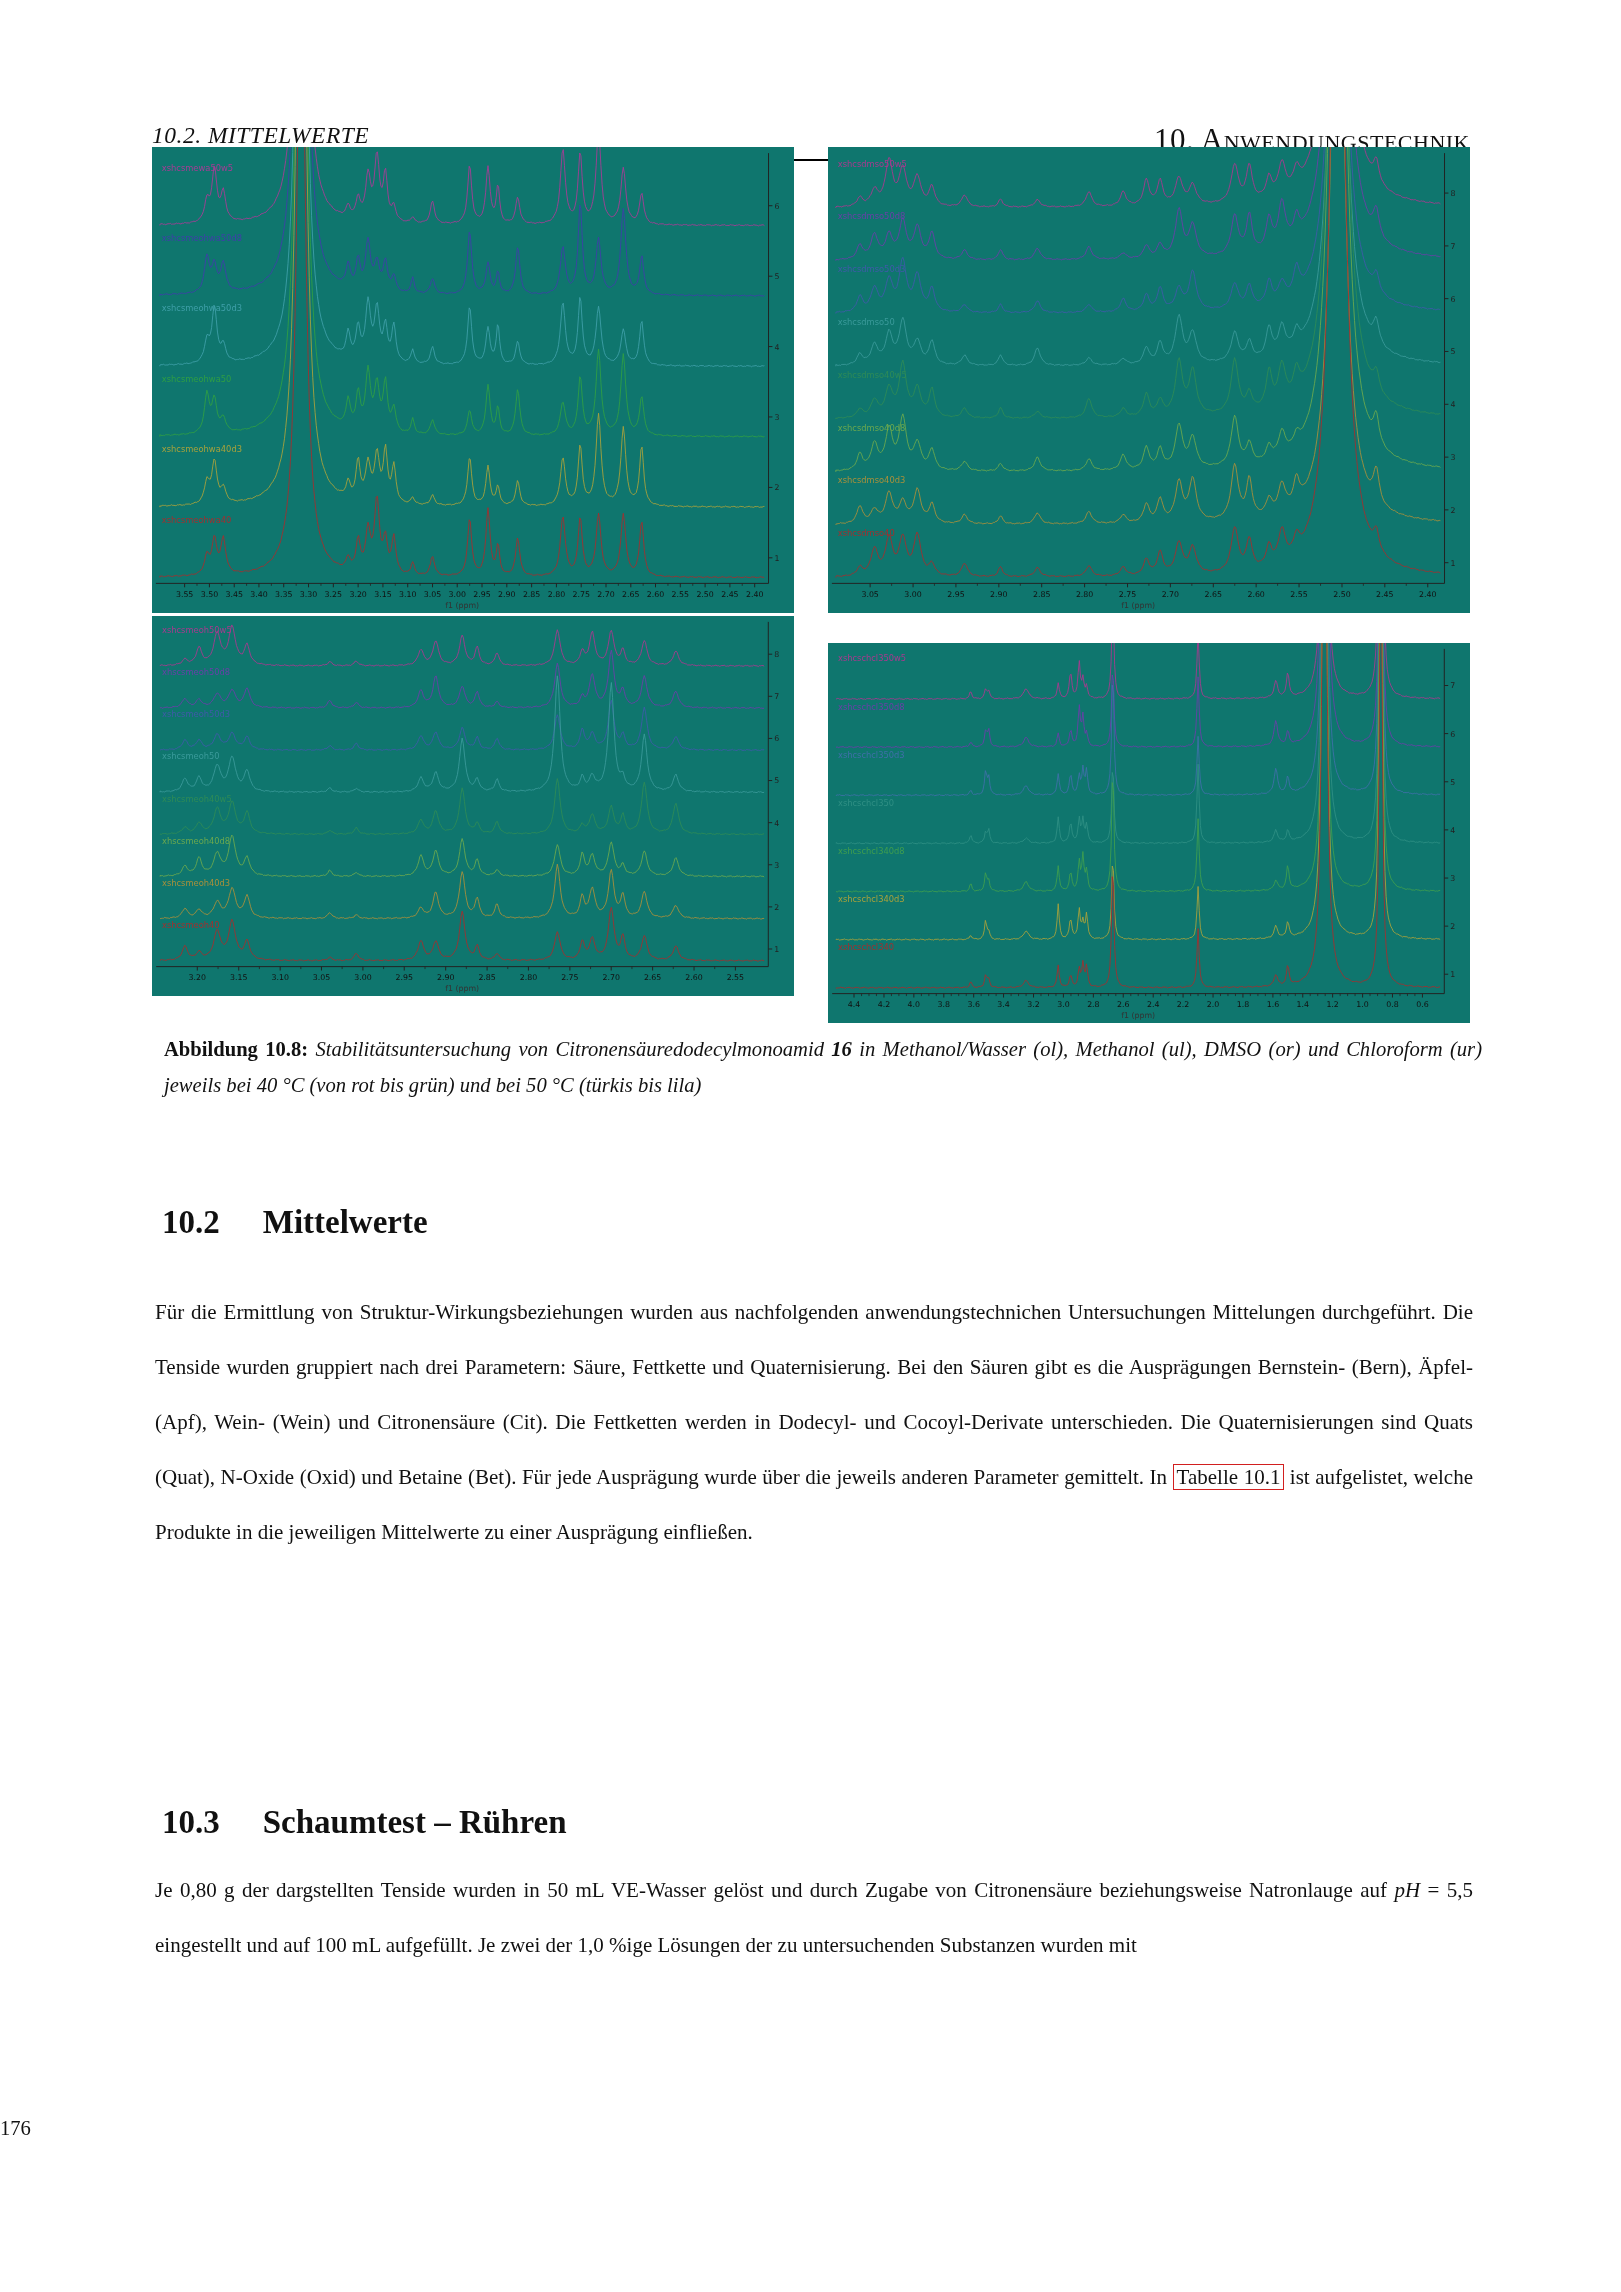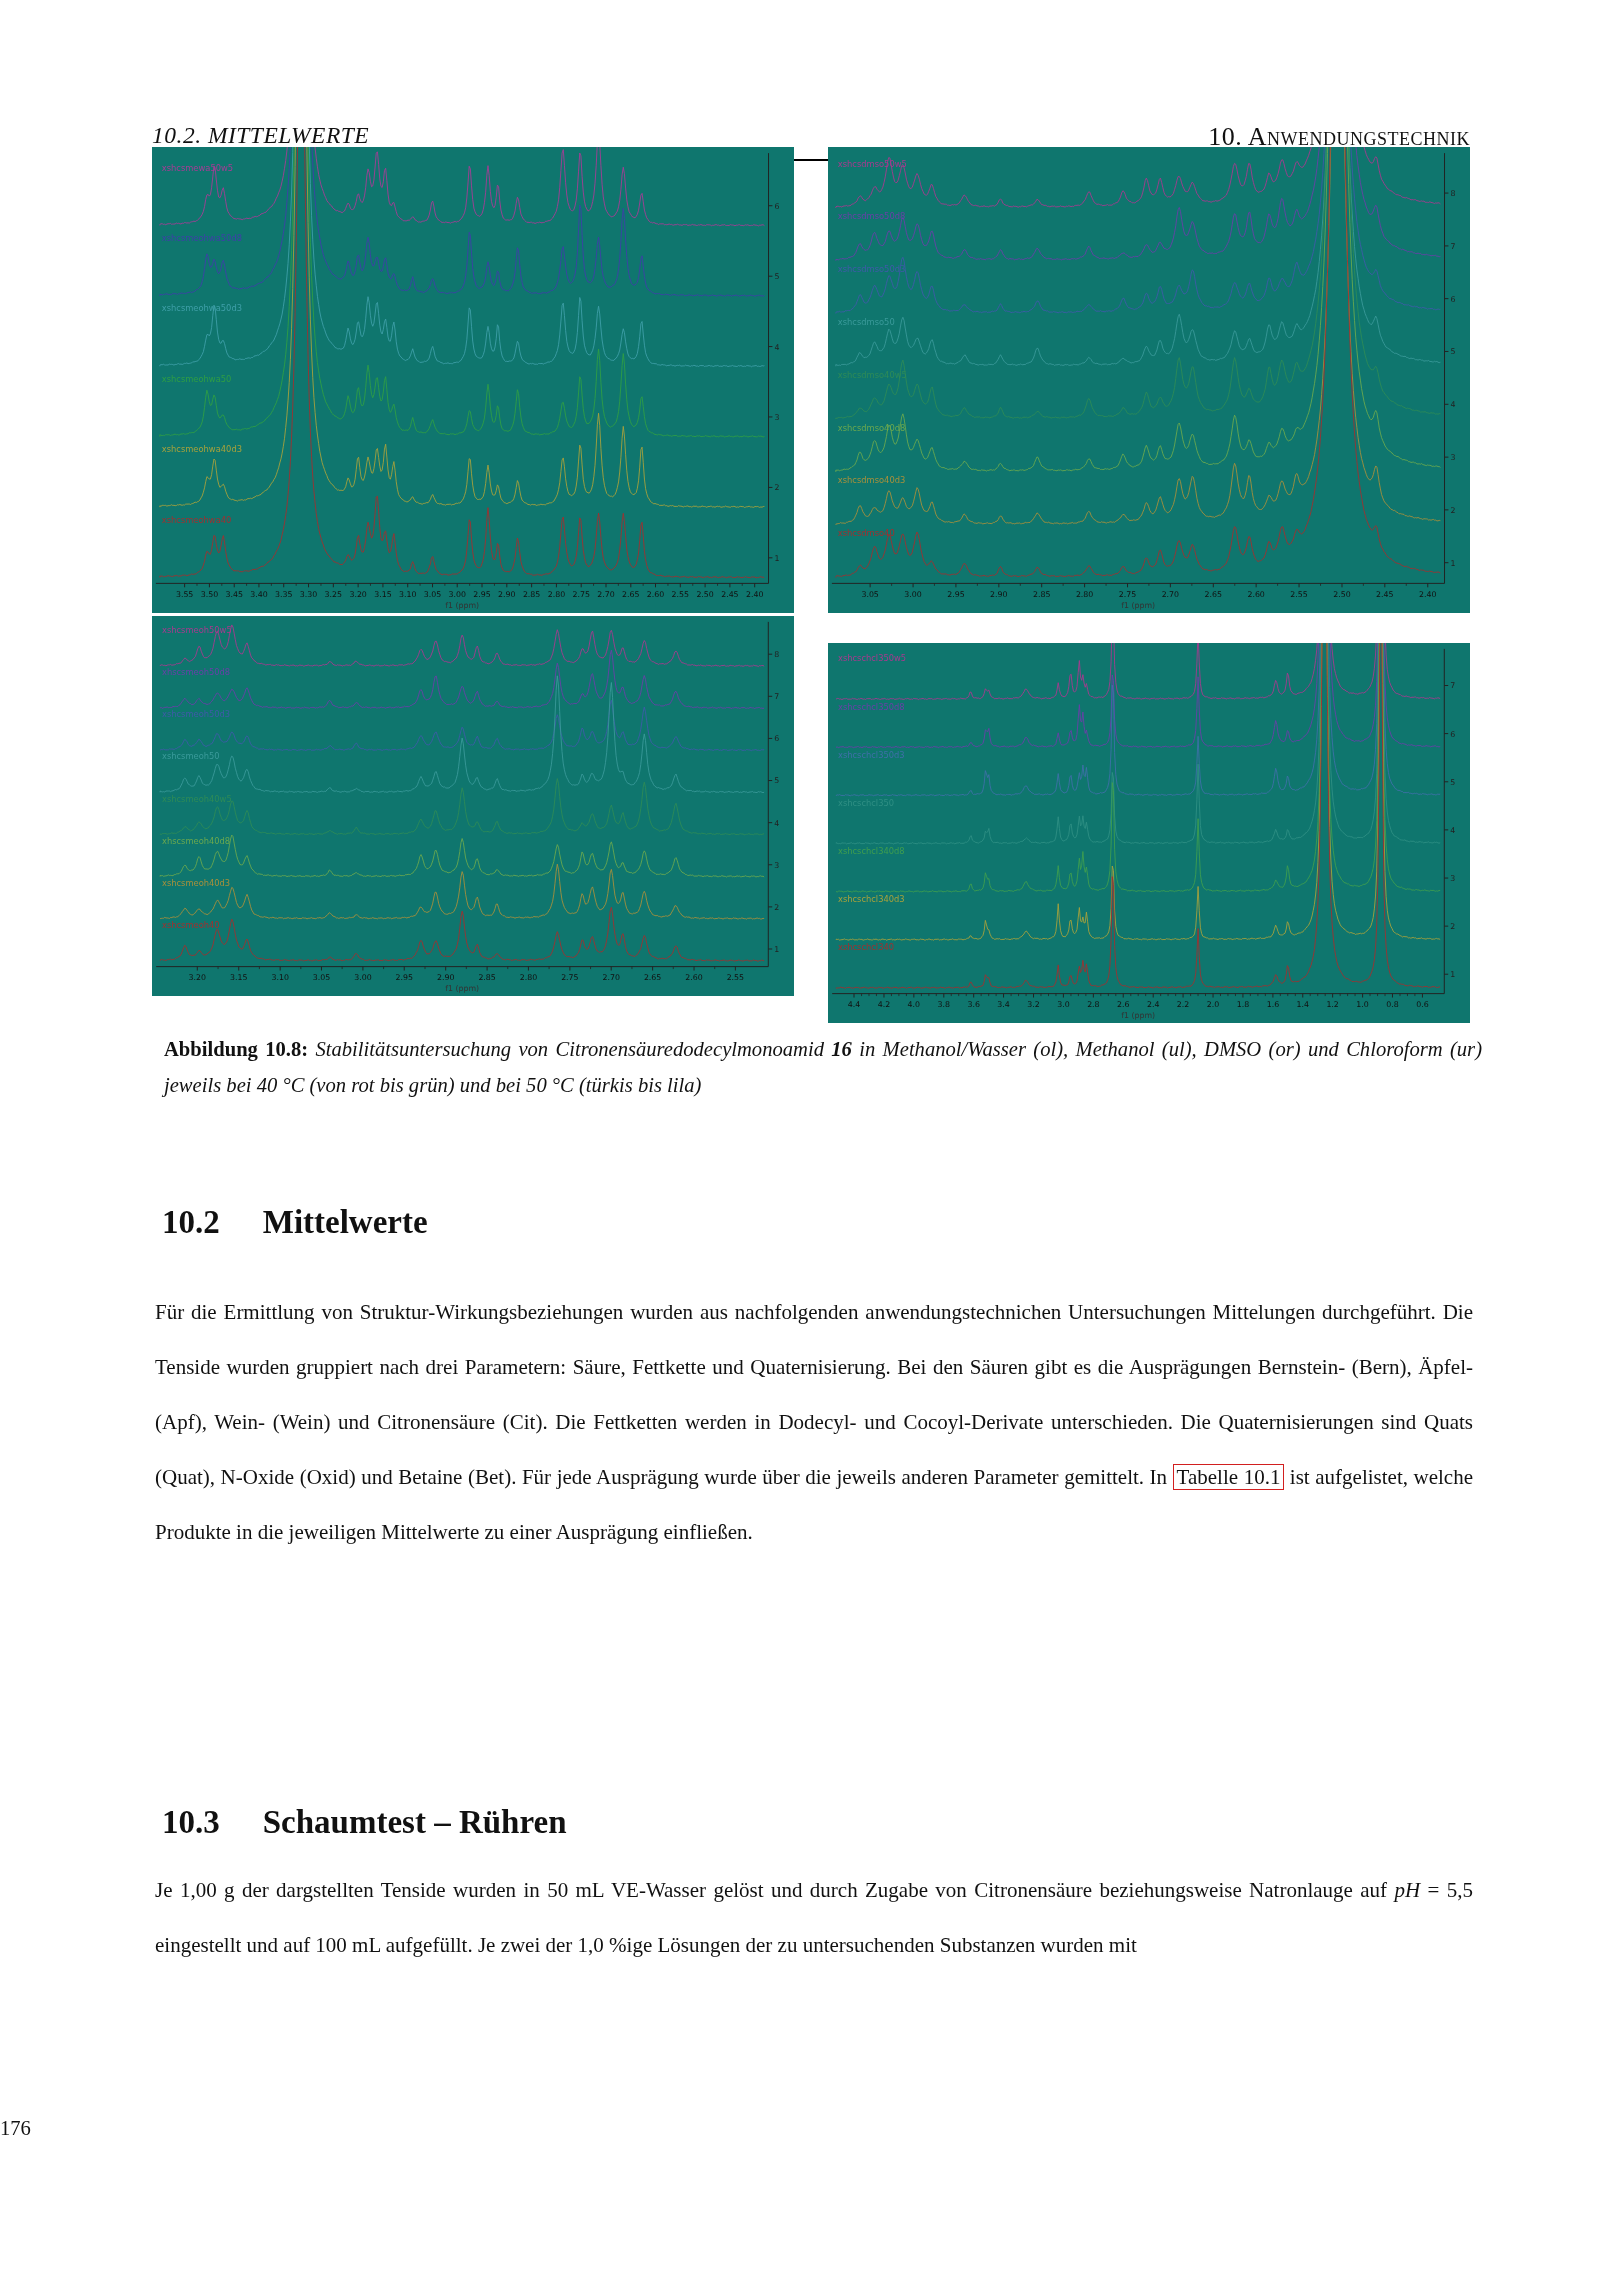--- a/index.html
+++ b/index.html
@@ -1,20 +1,20 @@
 <!DOCTYPE html>
 <html><head>
 <meta charset="utf-8">
 <style>
   html,body{margin:0;padding:0}
   body{width:1621px;height:2293px;position:relative;background:#ffffff;
        font-family:"Liberation Serif",serif;color:#111;overflow:hidden}
   .abs{position:absolute}
   .header-left{left:152px;top:122px;font-style:italic;font-size:23.5px;letter-spacing:0.5px}
-  .header-right{left:152px;top:122px;width:1318px;text-align:right;font-variant:small-caps;font-size:26px;letter-spacing:0.5px}
+  .header-right{left:152px;top:122px;width:1318px;text-align:right;font-variant:small-caps;font-size:31px;letter-spacing:0.5px}
   .header-rule{left:152px;top:159px;width:1318px;height:2px;background:#000}
   .figure{left:152px;top:147px;width:1318px;height:851px}
   .panel{position:absolute;background:#0f766e}
   #panel-ol{left:0;top:0;width:642px;height:466px}
   #panel-or{left:676px;top:0;width:642px;height:466px}
   #panel-ul{left:0;top:469px;width:642px;height:380px}
   #panel-ur{left:676px;top:496px;width:642px;height:380px}
   .caption{left:152px;top:1019px;width:1318px;font-size:20.6px;line-height:36px;text-align:justify;margin:12px}
   .caption .lbl{font-weight:bold}
   .it{font-style:italic}
@@ -426,16 +426,16 @@
 </div>
 
 <p class="abs caption"><span class="lbl">Abbildung 10.8:</span><span class="it"> Stabilitätsuntersuchung von Citronensäuredodecylmonoamid </span><span class="bi">16</span><span class="it"> in Methanol/Wasser (ol), Methanol (ul), DMSO (or) und Chloroform (ur) jeweils bei 40 °C (von rot bis grün) und bei 50 °C (türkis bis lila)</span></p>
 
 <div class="abs heading" id="sec-10-2"><span class="num">10.2</span><span>Mittelwerte</span></div>
 
 <p class="abs para" id="para-10-2"><span>Für die Ermittlung von Struktur-Wirkungsbeziehungen wurden aus nachfolgenden anwendungstechnichen Untersuchungen Mittelungen durchgeführt. Die Tenside wurden gruppiert nach drei Parametern: Säure, Fettkette und Quaternisierung. Bei den Säuren gibt es die Ausprägungen Bernstein- (Bern), Äpfel- (Apf), Wein- (Wein) und Citronensäure (Cit). Die Fettketten werden in Dodecyl- und Cocoyl-Derivate unterschieden. Die Quaternisierungen sind Quats (Quat), N-Oxide (Oxid) und Betaine (Bet). Für jede Ausprägung wurde über die jeweils anderen Parameter gemittelt. In </span><span class="link-box">Tabelle 10.1</span><span> ist aufgelistet, welche Produkte in die jeweiligen Mittelwerte zu einer Ausprägung einfließen.</span></p>
 
 <div class="abs heading" id="sec-10-3"><span class="num">10.3</span><span>Schaumtest – Rühren</span></div>
 
-<p class="abs para" id="para-10-3"><span>Je 1,00 g der dargstellten Tenside wurden in 50 mL VE-Wasser gelöst und durch Zugabe von Citronensäure beziehungsweise Natronlauge auf </span><span class="it">pH</span><span> = 5,5</span><span> eingestellt und auf 100 mL aufgefüllt. Je zwei der 1,0 %ige Lösungen der zu untersuchenden Substanzen wurden mit</span></p>
+<p class="abs para" id="para-10-3"><span>Je 0,80 g der dargstellten Tenside wurden in 50 mL VE-Wasser gelöst und durch Zugabe von Citronensäure beziehungsweise Natronlauge auf </span><span class="it">pH</span><span> = 5,5</span><span> eingestellt und auf 100 mL aufgefüllt. Je zwei der 1,0 %ige Lösungen der zu untersuchenden Substanzen wurden mit</span></p>
 
 <div class="abs footer">176</div>
 
 
 </body></html>

